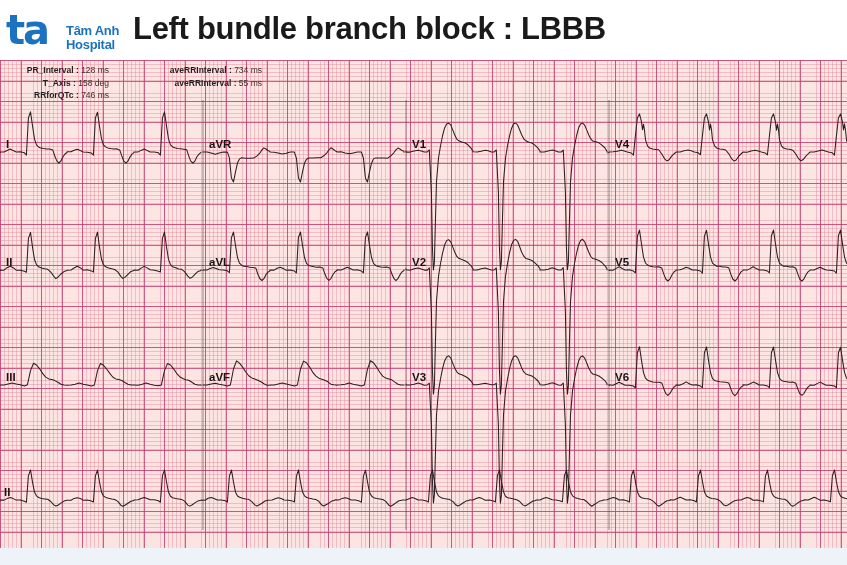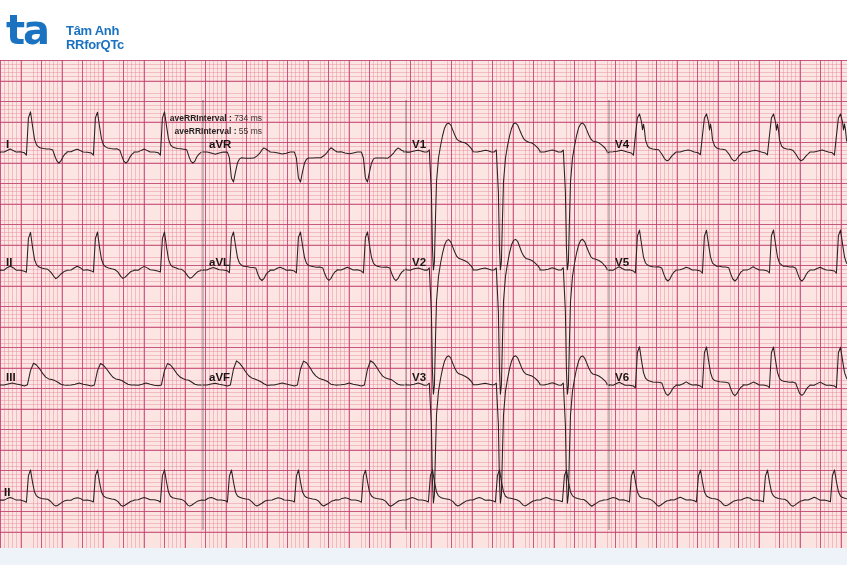--- a/index.html
+++ b/index.html
@@ -41,21 +41,21 @@
   #bottom-strip{position:absolute;left:0;top:548px;width:847px;height:17px;background:#eef3fa;}
 
   
   #meas{position:absolute;left:0;top:62px;width:847px;height:40px;z-index:30;
     font-size:8.5px;font-weight:bold;color:#241f1f;}
   .meas-col{position:absolute;}
   .meas-row{white-space:nowrap;line-height:12.5px;text-align:right;}
   .meas-lab{font-weight:bold;}
   .meas-val{font-weight:normal;color:#3a3030;}
   #meas-c1{left:4px;top:2px;width:105px;}
-  #meas-c2{left:140px;top:2px;width:122px;margin-top:48px;}
+  #meas-c2{left:140px;top:2px;width:122px;}
   #meas-c3{left:330px;top:2px;width:82px;}
   #calib{position:absolute;right:2px;top:14px;font-size:9px;font-weight:normal;
     color:#241f1f;white-space:nowrap;z-index:30;}
 
   
   #traces{position:absolute;left:0;top:60px;width:847px;height:488px;z-index:20;}
   #traces svg{display:block;}
   .lead-label{font-family:"Liberation Sans", sans-serif;font-size:11.5px;font-weight:bold;fill:#1b1414;}
   .wave{fill:none;stroke:#2a1f22;stroke-width:1.05;stroke-linejoin:round;stroke-linecap:round;}
   .wave-strip{fill:none;stroke:#2a1f22;stroke-width:1.05;stroke-linejoin:round;stroke-linecap:round;}
@@ -63,33 +63,48 @@
 </head>
 <body>
 
 <div id="page">
 
   <div id="header">
     <div id="logo">
       <div id="logo-mark">ta</div>
       <div id="logo-text">
         <span id="logo-line1">Tâm Anh</span>
-        <span id="logo-line2">RRforQTc</span>
+        <span id="logo-line2">Hospital</span>
       </div>
     </div>
+    <div id="title">Left bundle branch block : LBBB</div>
   </div>
 
   <div id="paper">
     <div id="paper-tint"></div>
     <div id="grid-small"></div>
     <div id="grid-big"></div>
   </div>
   <div id="bottom-strip"></div>
 
   <div id="meas">
+    <div class="meas-col" id="meas-c1">
+      <div class="meas-row">
+        <span class="meas-lab">PR_Interval :</span>
+        <span class="meas-val">128 ms</span>
+      </div>
+      <div class="meas-row">
+        <span class="meas-lab">T_Axis :</span>
+        <span class="meas-val">158 deg</span>
+      </div>
+      <div class="meas-row">
+        <span class="meas-lab">RRforQTc :</span>
+        <span class="meas-val">746 ms</span>
+      </div>
+    </div>
     <div class="meas-col" id="meas-c2">
       <div class="meas-row">
         <span class="meas-lab">aveRRInterval :</span>
         <span class="meas-val">734 ms</span>
       </div>
       <div class="meas-row">
         <span class="meas-lab">aveRRInterval :</span>
         <span class="meas-val">55 ms</span>
       </div>
     </div>

